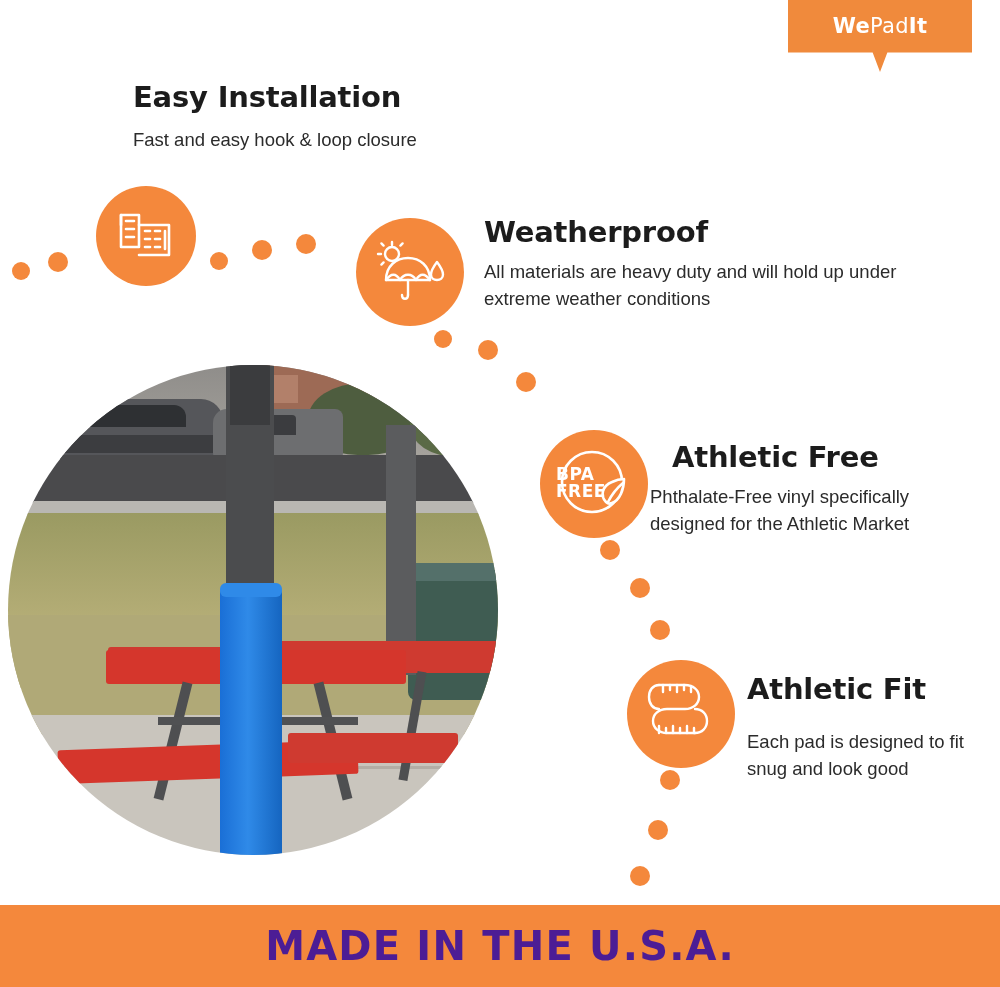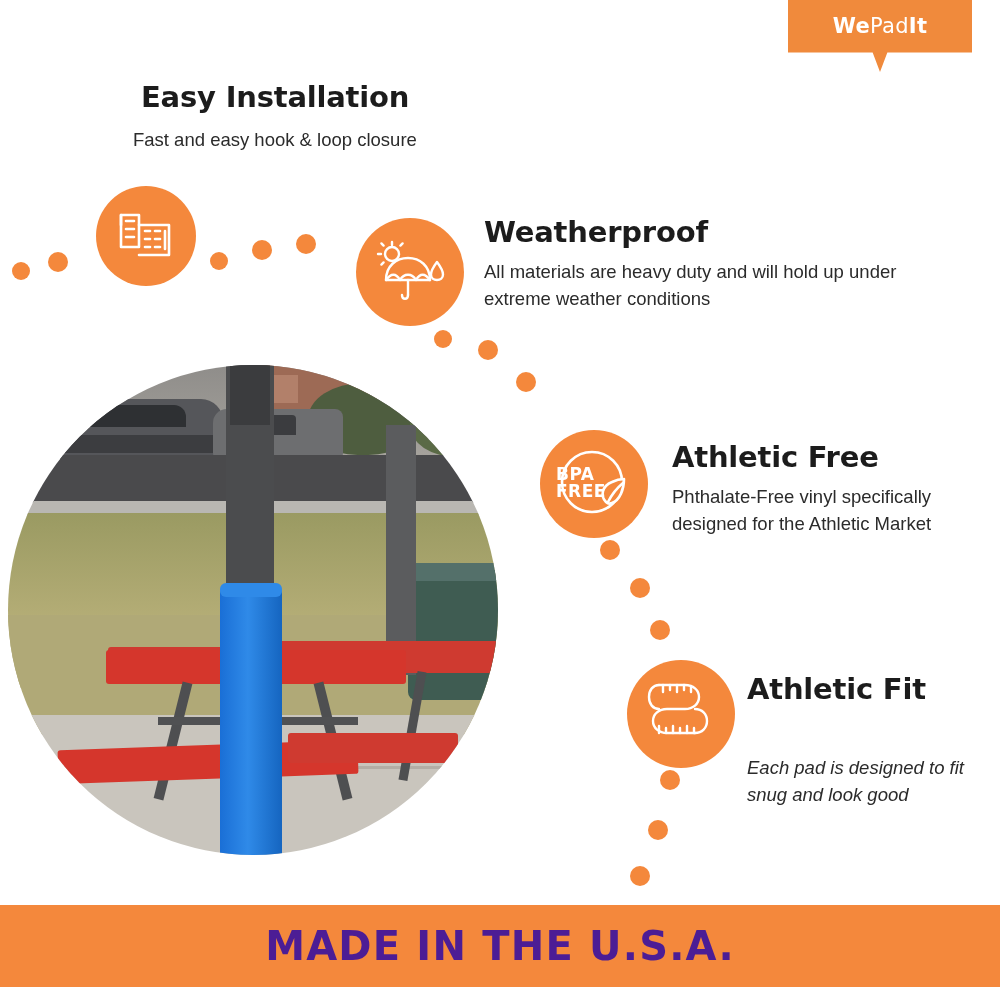--- a/index.html
+++ b/index.html
@@ -57,31 +57,31 @@
     white-space: nowrap;
   }
   .feat-desc {
     position: absolute;
     font-size: 18.5px;
     line-height: 27px;
     color: #2b2b2b;
     font-family: "Liberation Sans", sans-serif;
   }
 
-  #t-install { top: 80px; left: 133px; margin-left: 8px; }
+  #t-install { top: 80px; left: 133px; }
   #d-install { top: 126px; left: 133px; width: 420px; }
 
   #t-weather { top: 215px; left: 484px; }
   #d-weather { top: 258px; left: 484px; width: 430px; }
 
   #t-phthalate { top: 440px; left: 672px; }
-  #d-phthalate { top: 483px; left: 672px; width: 270px; }
+  #d-phthalate { top: 483px; left: 650px; width: 270px; }
 
   #t-fit { top: 672px; left: 747px; }
-  #d-fit { top: 754px; left: 747px; width: 230px; font-style: italic; }
+  #d-fit { top: 728px; left: 747px; width: 230px; }
 
   
   .icon-circle {
     position: absolute;
     border-radius: 50%;
     background: #f4883c;
     display: flex;
     align-items: center;
     justify-content: center;
   }

